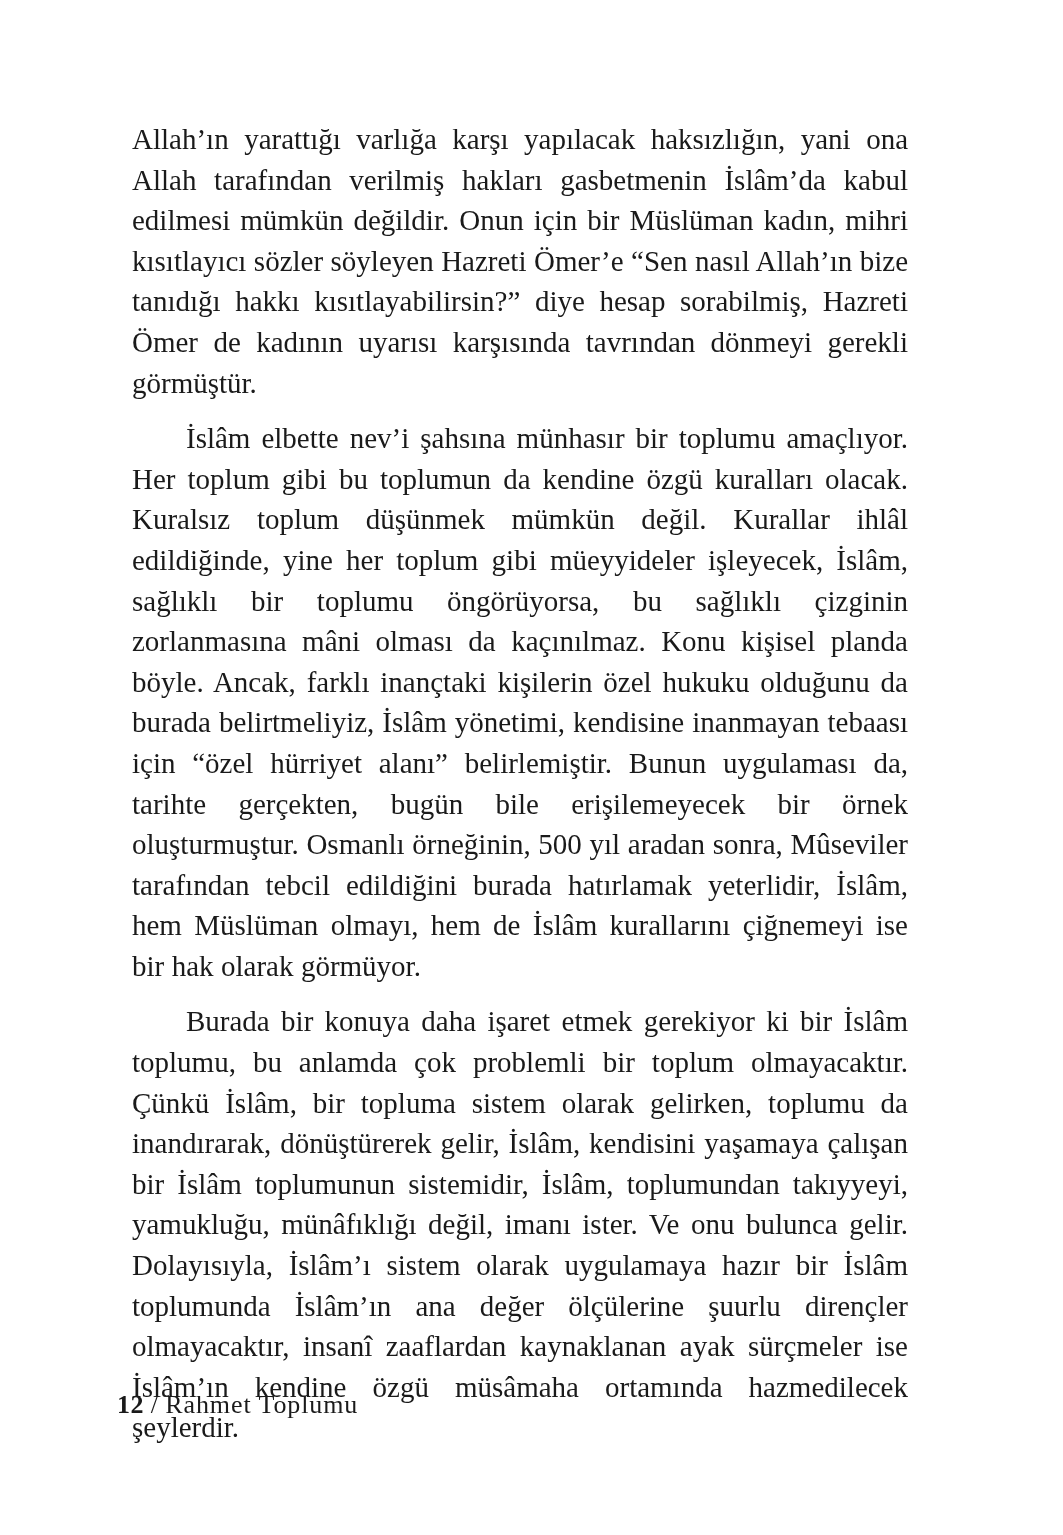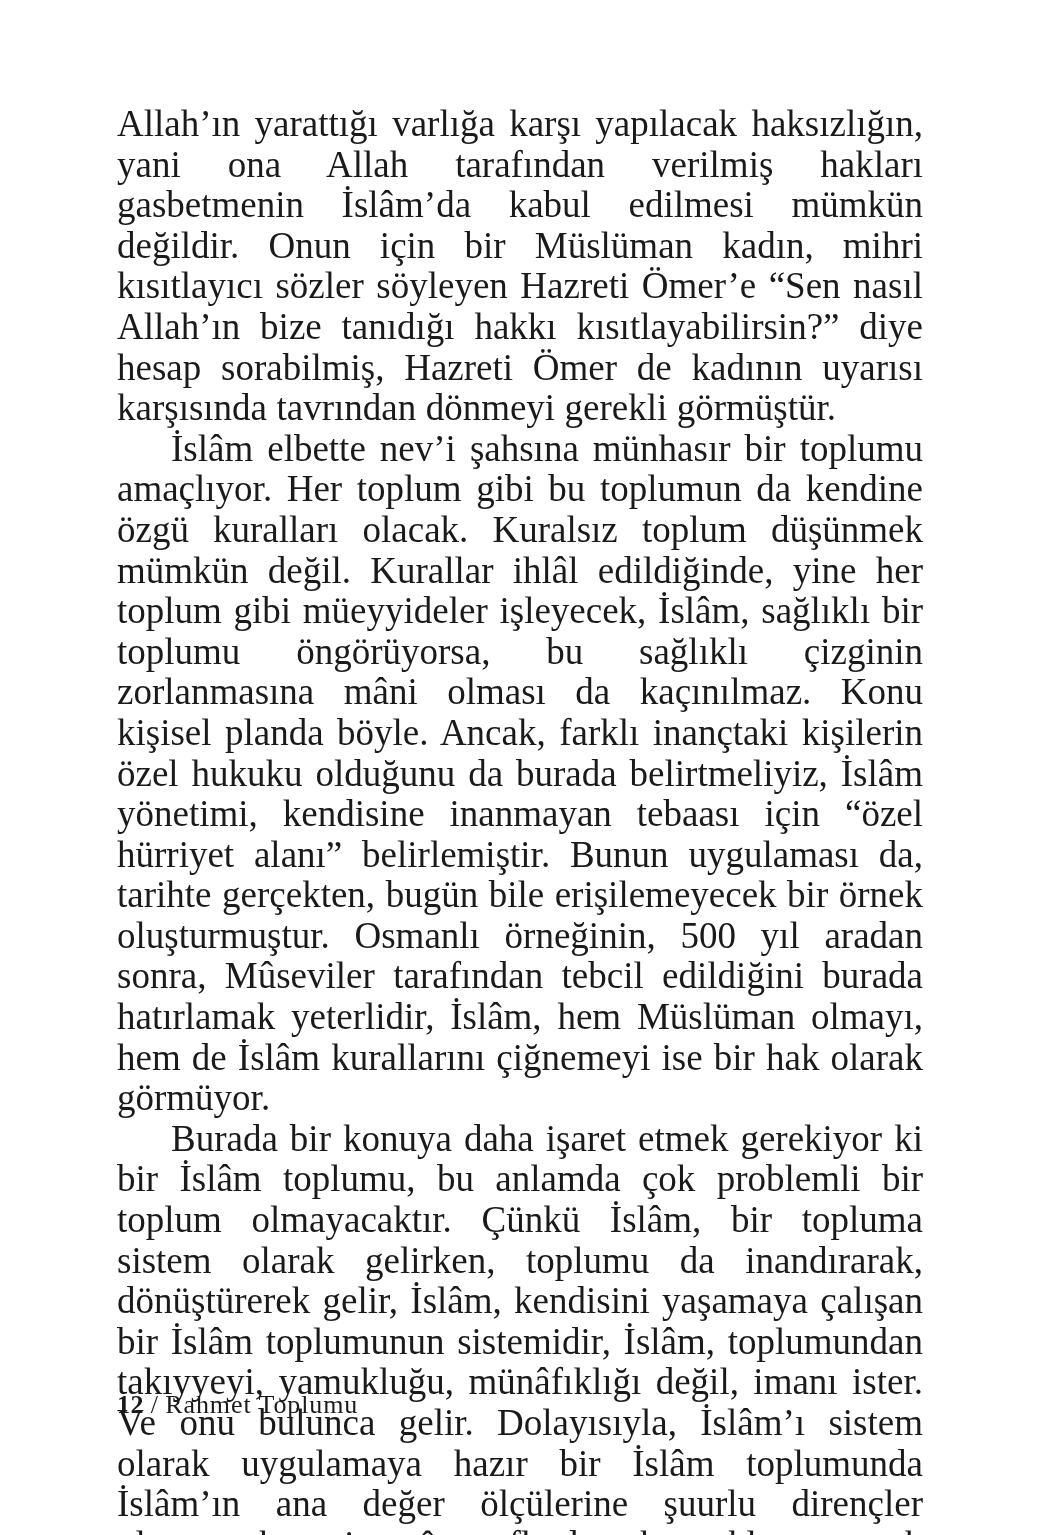--- a/index.html
+++ b/index.html
@@ -20,23 +20,23 @@
   }
 
   .text-column {
     position: absolute;
     left: 117px;
     top: 104px;
     width: 806px;
   }
 
   .para {
-    margin: 0;
+    margin: 15px;
     font-family: "Liberation Serif", "DejaVu Serif", serif;
-    font-size: 37px;
+    font-size: 29px;
     line-height: 40.6px;
     color: #1a1a1a;
     text-align: justify;
     text-justify: inter-word;
     hyphens: none;
     -webkit-hyphens: none;
     word-spacing: 0.2px;
   }
 
   .para + .para {

